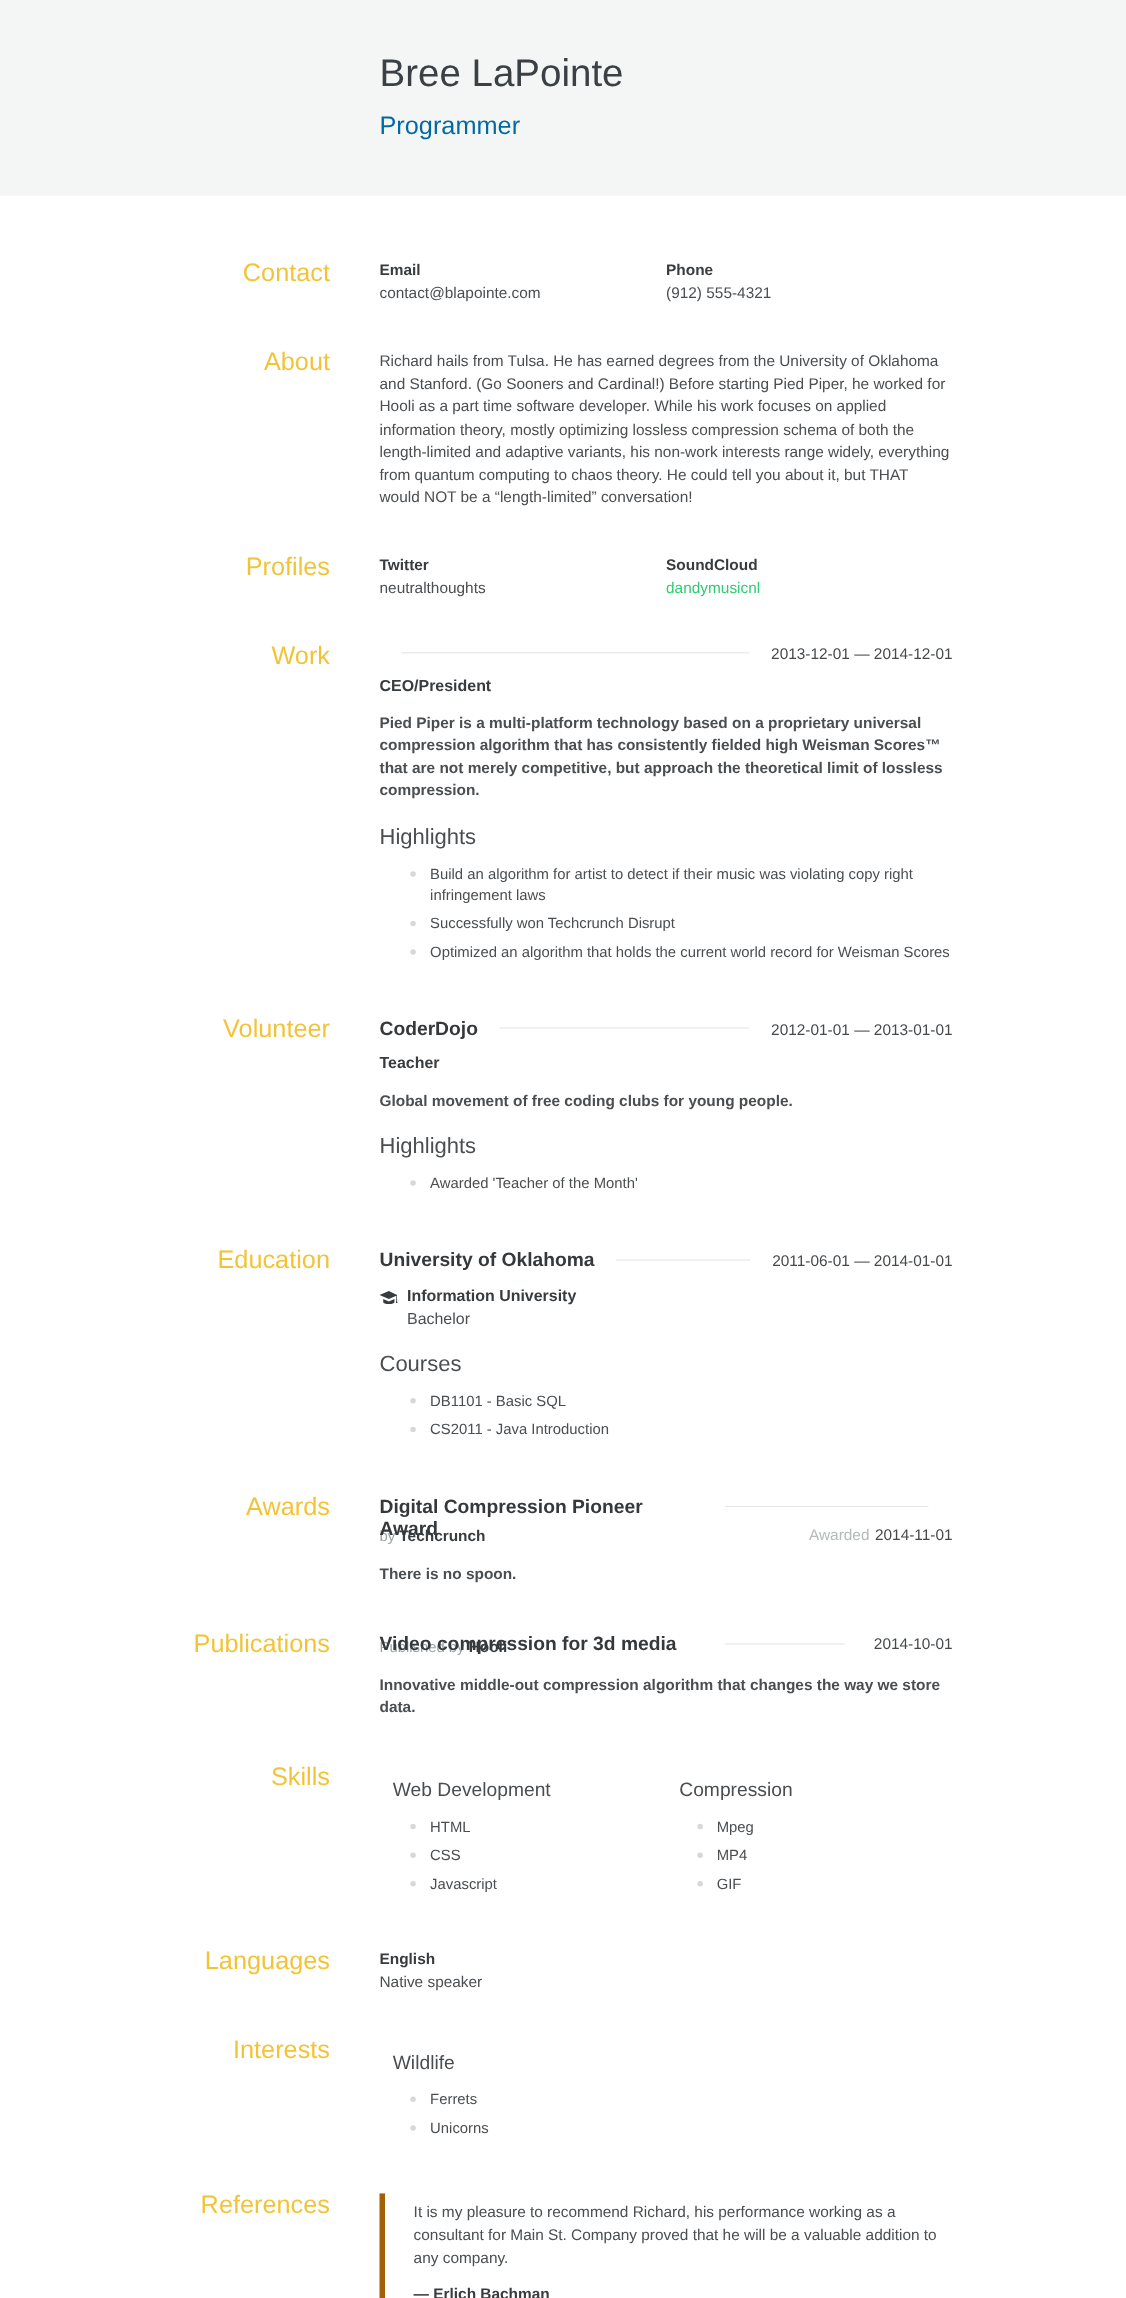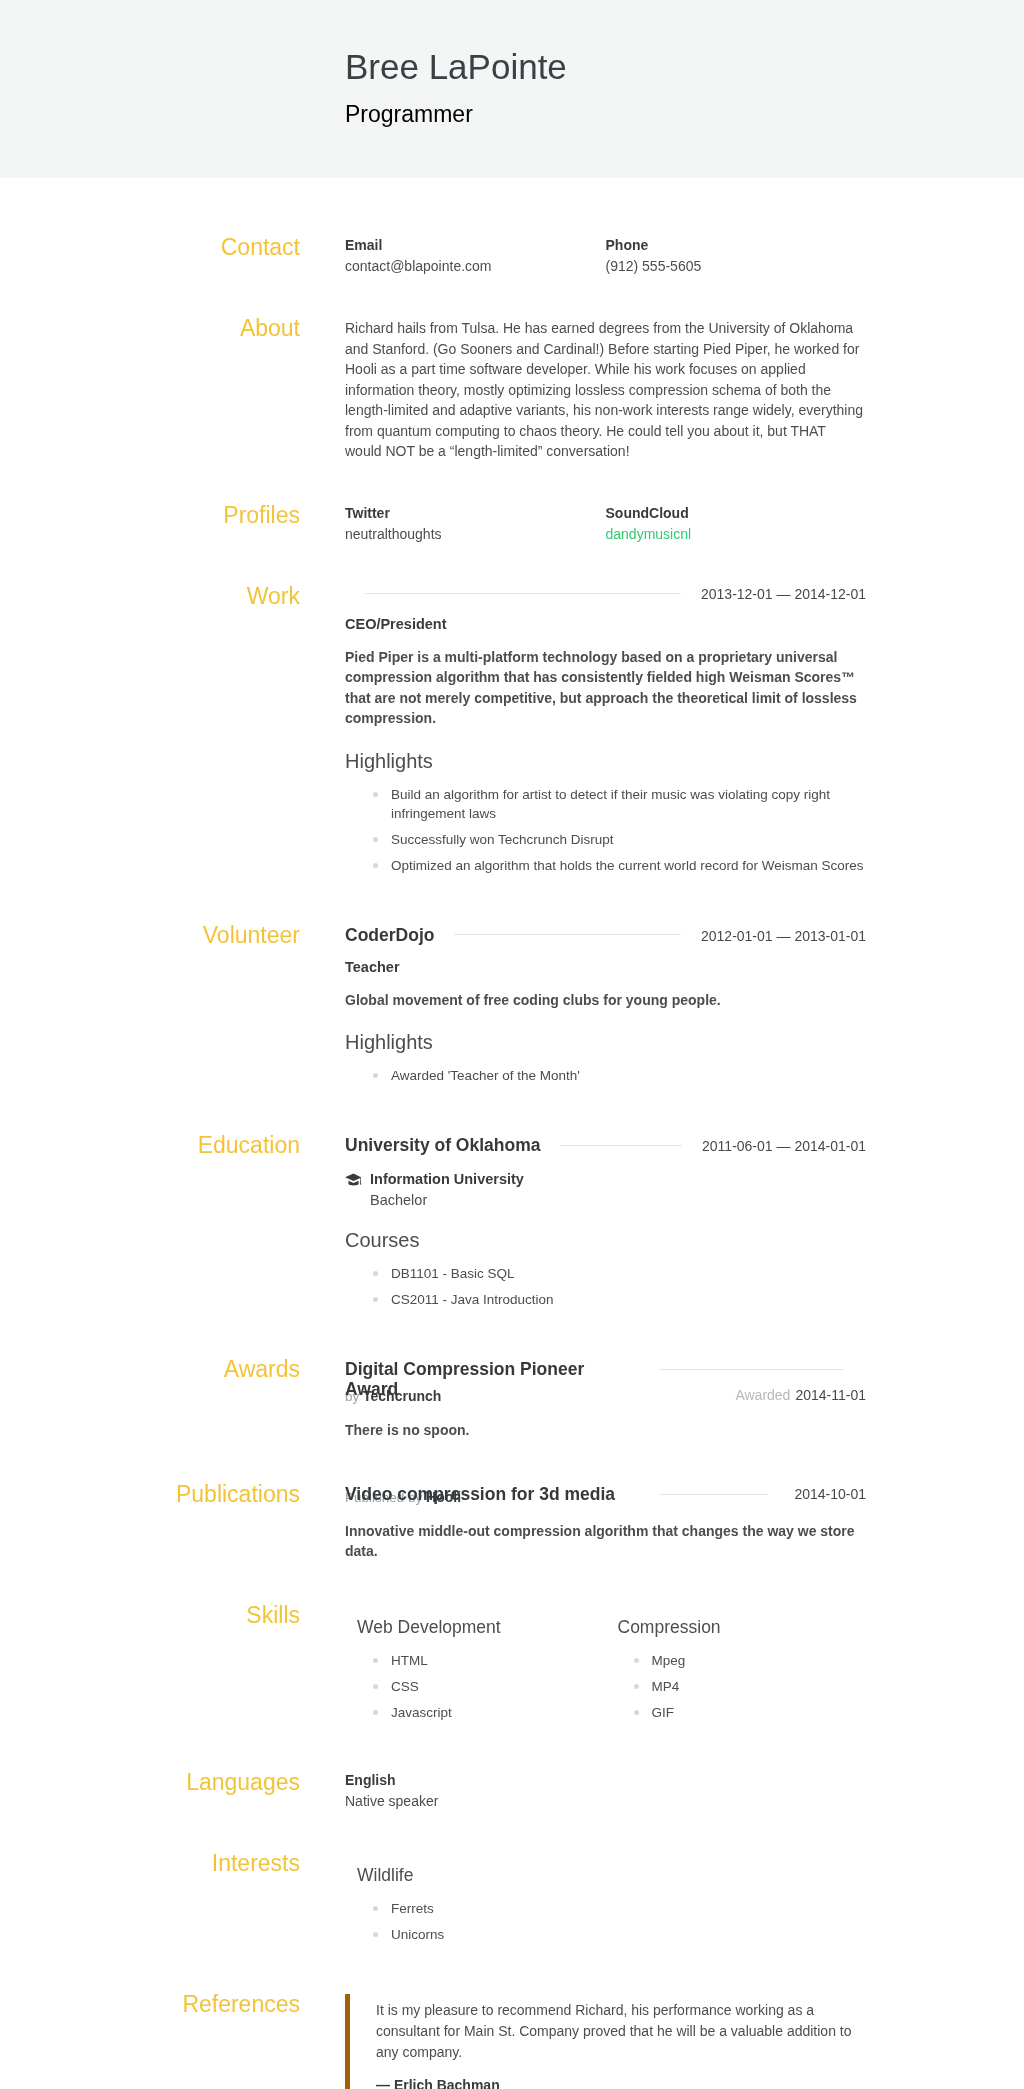--- a/index.html
+++ b/index.html
@@ -19,21 +19,21 @@
     margin: 0 0 0 187px;
     font-size: 35px;
     font-weight: 500;
     color: #3b4045;
     line-height: 42px;
   }
   .masthead h2 {
     margin: 12px 0 0 187px;
     font-size: 23px;
     font-weight: 400;
-    color: #000000;
+    color: #0369a1;
     line-height: 28px;
   }
 
   
   main { padding: 56px 0 70px; }
   section { display: flex; margin-bottom: 40px; }
   .sec-label {
     width: 142px;
     flex-shrink: 0;
     text-align: right;
@@ -134,21 +134,21 @@
 
   <section>
     <div class="sec-label">Contact</div>
     <div class="sec-content two-col">
       <div class="col">
         <div class="f-label">Email</div>
         <div class="f-value">contact@blapointe.com</div>
       </div>
       <div class="col">
         <div class="f-label">Phone</div>
-        <div class="f-value">(912) 555-5605</div>
+        <div class="f-value">(912) 555-4321</div>
       </div>
     </div>
   </section>
 
   <section>
     <div class="sec-label">About</div>
     <div class="sec-content">
       <p class="about-text">Richard hails from Tulsa. He has earned degrees from the University of Oklahoma and Stanford. (Go Sooners and Cardinal!) Before starting Pied Piper, he worked for Hooli as a part time software developer. While his work focuses on applied information theory, mostly optimizing lossless compression schema of both the length-limited and adaptive variants, his non-work interests range widely, everything from quantum computing to chaos theory. He could tell you about it, but THAT would NOT be a “length-limited” conversation!</p>
     </div>
   </section>

